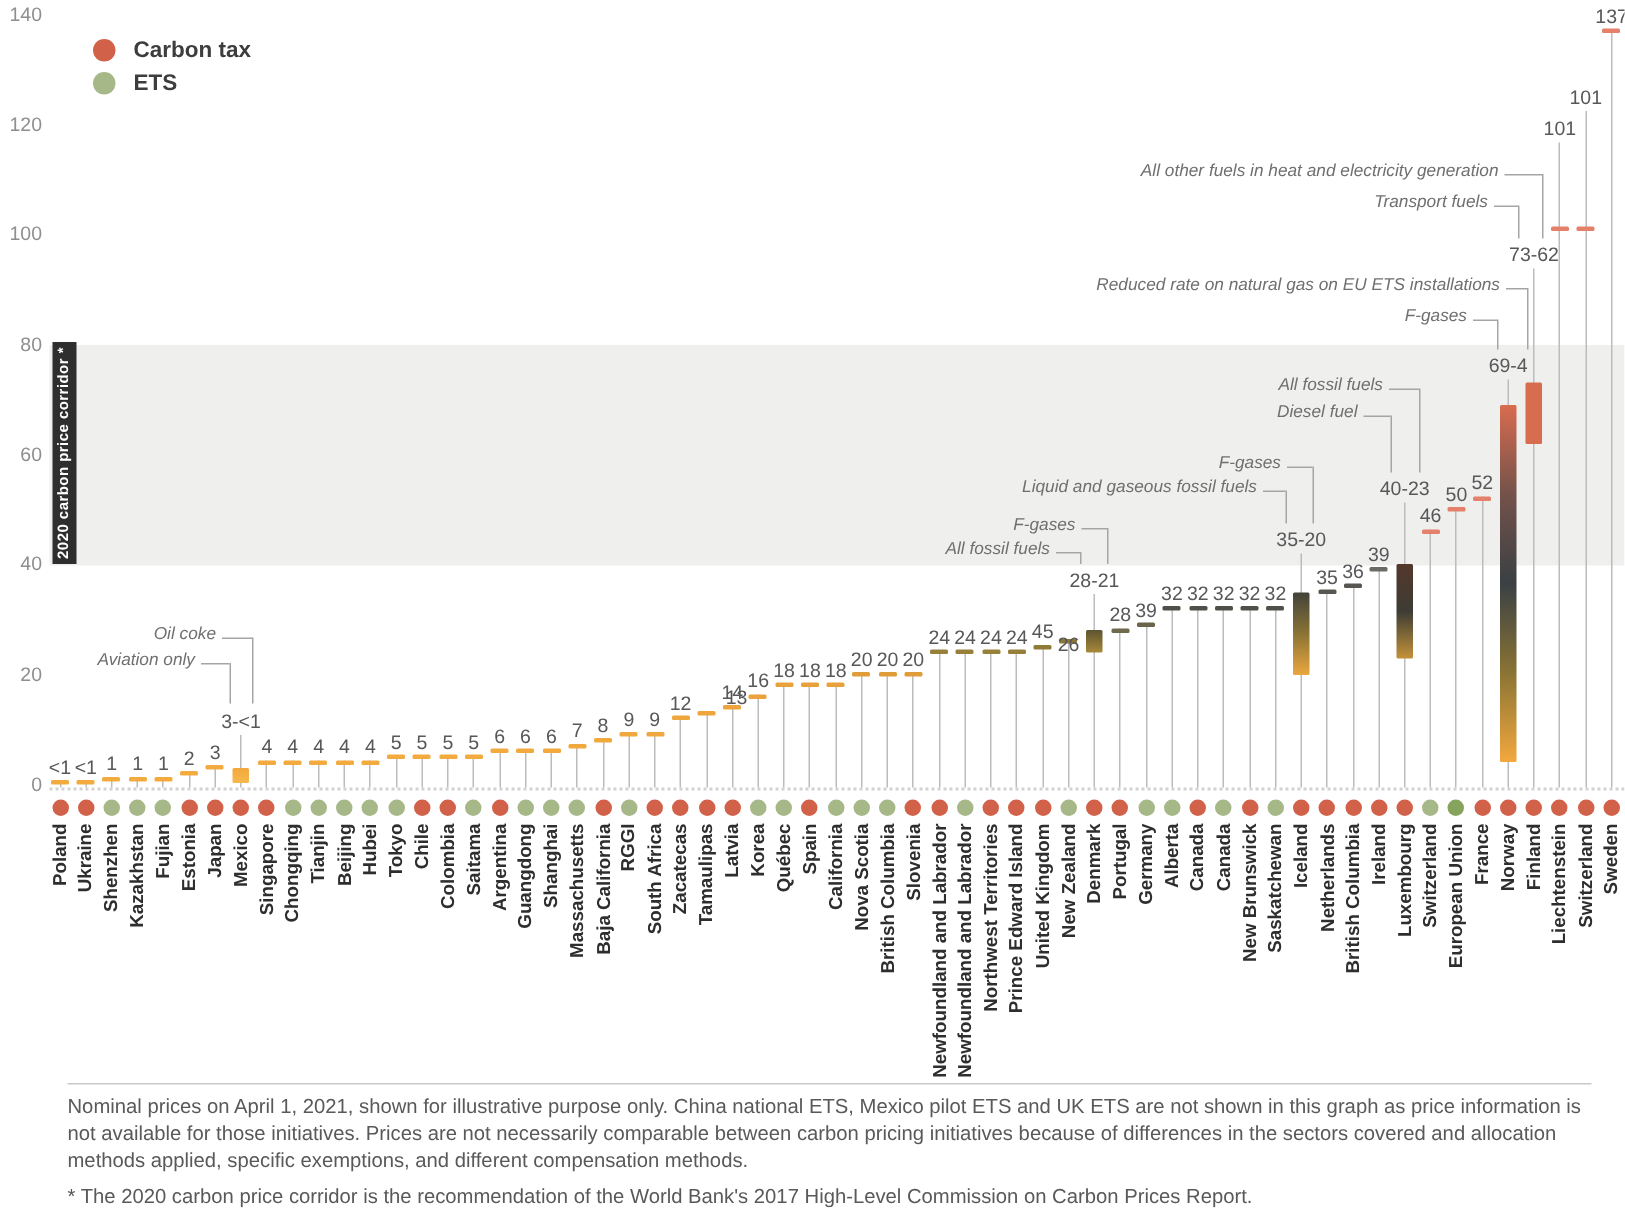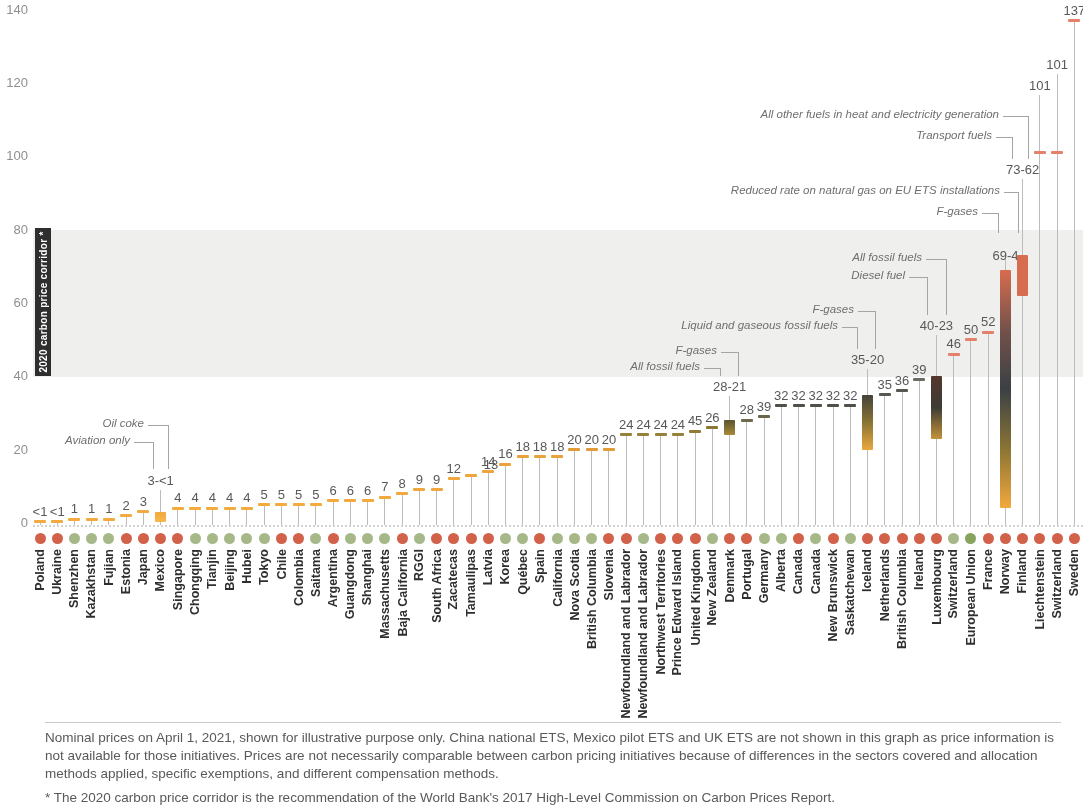--- a/index.html
+++ b/index.html
@@ -245,21 +245,21 @@
       <div class="vlabel" style="left: 642.88px; top: 417px;">24</div>
       <div class="dot" title="Prince Edward Island" style="left: 672.38px; background: rgb(210, 97, 74);"></div>
       <div class="xlabel" style="right: 413.12px;">Prince Edward Island</div>
       <div class="stem" style="left: 694.62px; top: 430px; height: 95px;"></div>
       <div class="tick" title="United Kingdom 25" style="left: 689.12px; top: 429.825px; background: rgb(143, 122, 55);"></div>
       <div class="vlabel" style="left: 660.12px; top: 413px;">45</div>
       <div class="dot" title="United Kingdom" style="left: 689.62px; background: rgb(210, 97, 74);"></div>
       <div class="xlabel" style="right: 395.88px;">United Kingdom</div>
       <div class="stem" style="left: 711.86px; top: 427px; height: 98px;"></div>
       <div class="tick" title="New Zealand 26" style="left: 706.36px; top: 426.158px; background: rgb(138, 118, 53);"></div>
-      <div class="vlabel" style="left: 677.36px; top: 410px;">26</div>
+      <div class="vlabel" style="left: 677.36px; top: 422px;">26</div>
       <div class="dot" title="New Zealand" style="left: 706.86px; background: rgb(167, 184, 136);"></div>
       <div class="xlabel" style="right: 378.64px;">New Zealand</div>
       <div class="stem" style="left: 729.1px; top: 396px; height: 129px;"></div>
       <div class="rbar" title="Denmark 28-24" style="left: 724.1px; top: 420.324px; height: 14.668px; background: linear-gradient(rgb(92, 84, 48), rgb(168, 137, 58));"></div>
       <div class="vlabel" style="left: 694.6px; top: 379px;">28-21</div>
       <div class="dot" title="Denmark" style="left: 724.1px; background: rgb(210, 97, 74);"></div>
       <div class="xlabel" style="right: 361.4px;">Denmark</div>
       <div class="stem" style="left: 746.34px; top: 419px; height: 106px;"></div>
       <div class="tick" title="Portugal 28" style="left: 740.84px; top: 418.824px; background: rgb(111, 106, 78);"></div>
       <div class="vlabel" style="left: 711.84px; top: 402px;">28</div>
@@ -330,21 +330,21 @@
       <div class="vlabel" style="left: 935.96px; top: 322px;">50</div>
       <div class="dot" title="European Union" style="left: 965.46px; background: rgb(135, 164, 94);"></div>
       <div class="xlabel" style="right: 120.04px;">European Union</div>
       <div class="stem" style="left: 987.7px; top: 331px; height: 194px;"></div>
       <div class="tick" title="France 52" style="left: 982.2px; top: 330.816px; background: rgb(229, 128, 107);"></div>
       <div class="vlabel" style="left: 953.2px; top: 314px;">52</div>
       <div class="dot" title="France" style="left: 982.7px; background: rgb(210, 97, 74);"></div>
       <div class="xlabel" style="right: 102.8px;">France</div>
       <div class="stem" style="left: 1004.94px; top: 253px; height: 272px;"></div>
       <div class="rbar" title="Norway 69-4" style="left: 999.94px; top: 269.977px; height: 238.355px; background: linear-gradient(rgb(216, 108, 79), rgb(116, 82, 74), rgb(58, 64, 68), rgb(138, 116, 52), rgb(243, 168, 62));"></div>
-      <div class="vlabel" style="left: 970.44px; top: 248px;">69-4</div>
+      <div class="vlabel" style="left: 970.44px; top: 236px;">69-4</div>
       <div class="dot" title="Norway" style="left: 999.94px; background: rgb(210, 97, 74);"></div>
       <div class="xlabel" style="right: 85.56px;">Norway</div>
       <div class="stem" style="left: 1022.18px; top: 179px; height: 346px;"></div>
       <div class="rbar" title="Finland 73-62" style="left: 1017.18px; top: 255.309px; height: 40.337px; background: linear-gradient(rgb(216, 108, 79), rgb(216, 108, 79));"></div>
       <div class="vlabel" style="left: 987.68px; top: 162px;">73-62</div>
       <div class="dot" title="Finland" style="left: 1017.18px; background: rgb(210, 97, 74);"></div>
       <div class="xlabel" style="right: 68.32px;">Finland</div>
       <div class="stem" style="left: 1039.42px; top: 95px; height: 430px;"></div>
       <div class="tick" title="Liechtenstein 101" style="left: 1033.92px; top: 151.133px; background: rgb(229, 128, 107);"></div>
       <div class="vlabel" style="left: 1004.92px; top: 78px;">101</div>
@@ -393,16 +393,26 @@
       <div class="anno-text" style="right: 83px; top: 184px;">Reduced rate on natural gas on EU ETS installations</div>
       <div class="anno-h" style="left: 1004px; width: 14px; top: 192px;"></div>
       <div class="anno-v" style="left: 1018px; top: 192px; height: 41px;"></div>
       <div class="anno-text" style="right: 91px; top: 129px;">Transport fuels</div>
       <div class="anno-h" style="left: 996px; width: 16px; top: 137px;"></div>
       <div class="anno-v" style="left: 1012px; top: 137px; height: 22px;"></div>
       <div class="anno-text" style="right: 84px; top: 108px;">All other fuels in heat and electricity generation</div>
       <div class="anno-h" style="left: 1003px; width: 25px; top: 116px;"></div>
       <div class="anno-v" style="left: 1028px; top: 116px; height: 43px;"></div>
     </div>
+  <div id="legend">
+      <div class="legrow">
+        <div class="legswatch" style="background: rgb(210, 97, 74);"></div>
+        <div class="leglabel">Carbon tax</div>
+      </div>
+      <div class="legrow">
+        <div class="legswatch" style="background: rgb(167, 184, 136);"></div>
+        <div class="leglabel">ETS</div>
+      </div>
+    </div>
   <div class="divider"></div>
   <p class="foot" id="foot1">Nominal prices on April 1, 2021, shown for illustrative purpose only. China national ETS, Mexico pilot ETS and UK ETS are not shown in this graph as price information is not available for those initiatives. Prices are not necessarily comparable between carbon pricing initiatives because of differences in the sectors covered and allocation methods applied, specific exemptions, and different compensation methods.</p>
   <p class="foot" id="foot2">* The 2020 carbon price corridor is the recommendation of the World Bank's 2017 High-Level Commission on Carbon Prices Report.</p>
 </div>
 
 </body></html>

